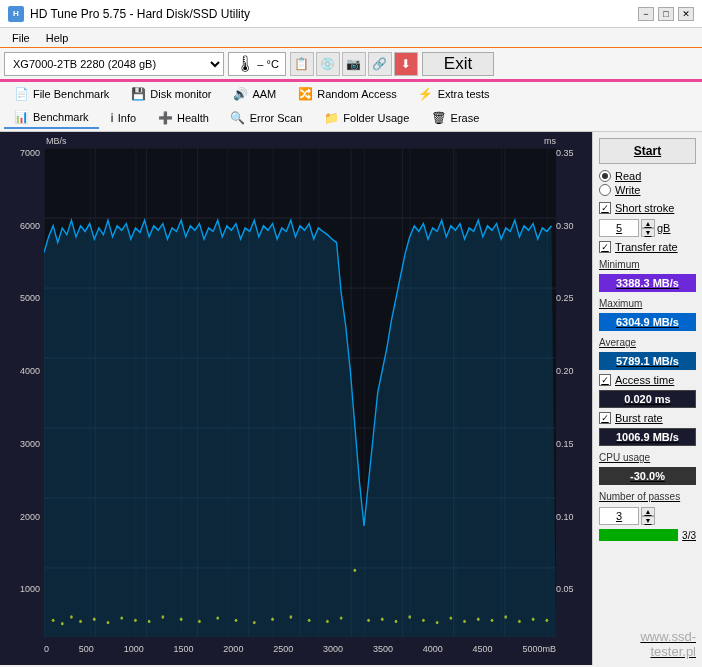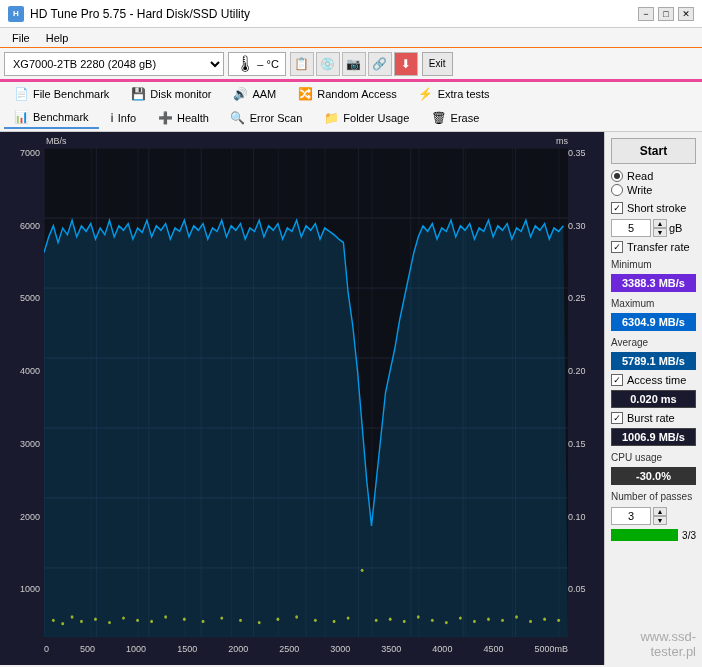--- a/index.html
+++ b/index.html
@@ -15,42 +15,42 @@
     
     .menu-bar { background: #f5f5f5; height: 20px; display: flex; align-items: center; padding: 0 4px; border-bottom: 1px solid #f97316; }
     .menu-item { padding: 2px 8px; cursor: pointer; font-size: 11px; }
     
     
     .toolbar { background: #f5f5f5; height: 34px; display: flex; align-items: center; padding: 2px 4px; border-bottom: 3px solid #ec4899; gap: 4px; }
     .drive-select { width: 220px; height: 24px; font-size: 11px; border: 1px solid #aaa; background: white; padding: 0 4px; }
     .toolbar-icons { display: flex; gap: 2px; align-items: center; }
     .toolbar-icon { width: 24px; height: 24px; border: 1px solid #bbb; background: #e8e8e8; cursor: pointer; display: flex; align-items: center; justify-content: center; font-size: 12px; }
     .temp-display { background: white; border: 1px solid #aaa; height: 24px; padding: 0 6px; display: flex; align-items: center; font-size: 11px; gap: 2px; }
-    .exit-btn { height: 24px; padding: 0 6px; border: 1px solid #aaa; background: #e8e8e8; cursor: pointer; font-size: 10px; }
+    .exit-btn { height: 24px; padding: 0 21px; border: 1px solid #aaa; background: #e8e8e8; cursor: pointer; font-size: 17px; }
     
     
     .tabs-area { background: #f5f5f5; border-bottom: 1px solid #ccc; padding: 2px 4px 0; }
     .tabs-row { display: flex; gap: 2px; align-items: center; margin-bottom: 2px; }
     .tab-item { display: flex; align-items: center; gap: 4px; padding: 3px 10px; cursor: pointer; font-size: 11px; white-space: nowrap; }
     .tab-icon { font-size: 12px; }
     
     
     .main-content { display: flex; height: calc(667px - 28px - 20px - 34px - 52px); }
     
     
     .chart-area { flex: 1; background: #1a1a2e; position: relative; overflow: hidden; padding: 4px; }
     .y-axis-left { position: absolute; left: 0; top: 0; height: 100%; width: 40px; display: flex; flex-direction: column; justify-content: space-between; color: #ccc; font-size: 9px; text-align: right; padding-right: 4px; }
     .y-axis-right { position: absolute; right: 4px; top: 0; height: 100%; width: 32px; display: flex; flex-direction: column; justify-content: space-between; color: #ccc; font-size: 9px; padding-left: 4px; }
     .chart-canvas { position: absolute; left: 40px; right: 32px; top: 0; bottom: 20px; background: #0d1117; }
     
     
     .chart-svg { width: 100%; height: 100%; }
     
     
-    .right-panel { width: 98px; background: #f0f0f0; border-left: 1px solid #ccc; padding: 6px; display: flex; flex-direction: column; gap: 4px; }
+    .right-panel { width: 110px; background: #f0f0f0; border-left: 1px solid #ccc; padding: 6px; display: flex; flex-direction: column; gap: 4px; text-decoration: underline; }
     .start-btn { width: 100%; height: 26px; background: #e8e8e8; border: 1px solid #aaa; cursor: pointer; font-size: 12px; font-weight: bold; }
     .radio-group { display: flex; flex-direction: column; gap: 2px; padding: 2px 0; }
     .radio-item { display: flex; align-items: flex-end; gap: 4px; font-size: 11px; cursor: pointer; }
     .radio-circle { width: 12px; height: 12px; border: 1px solid #666; border-radius: 50%; display: flex; align-items: center; justify-content: center; background: white; }
     .radio-dot { width: 6px; height: 6px; border-radius: 50%; background: #333; }
     .checkbox-item { display: flex; align-items: center; gap: 4px; font-size: 11px; cursor: pointer; }
     .checkbox-box { width: 12px; height: 12px; border: 1px solid #666; background: white; display: flex; align-items: center; justify-content: center; font-size: 9px; }
     .spinbox-row { display: flex; align-items: center; gap: 2px; margin-top: 1px; }
     .spinbox { width: 40px; height: 18px; border: 1px solid #aaa; background: white; font-size: 11px; text-align: center; }
     .spinbox-btns { display: flex; flex-direction: column; }

